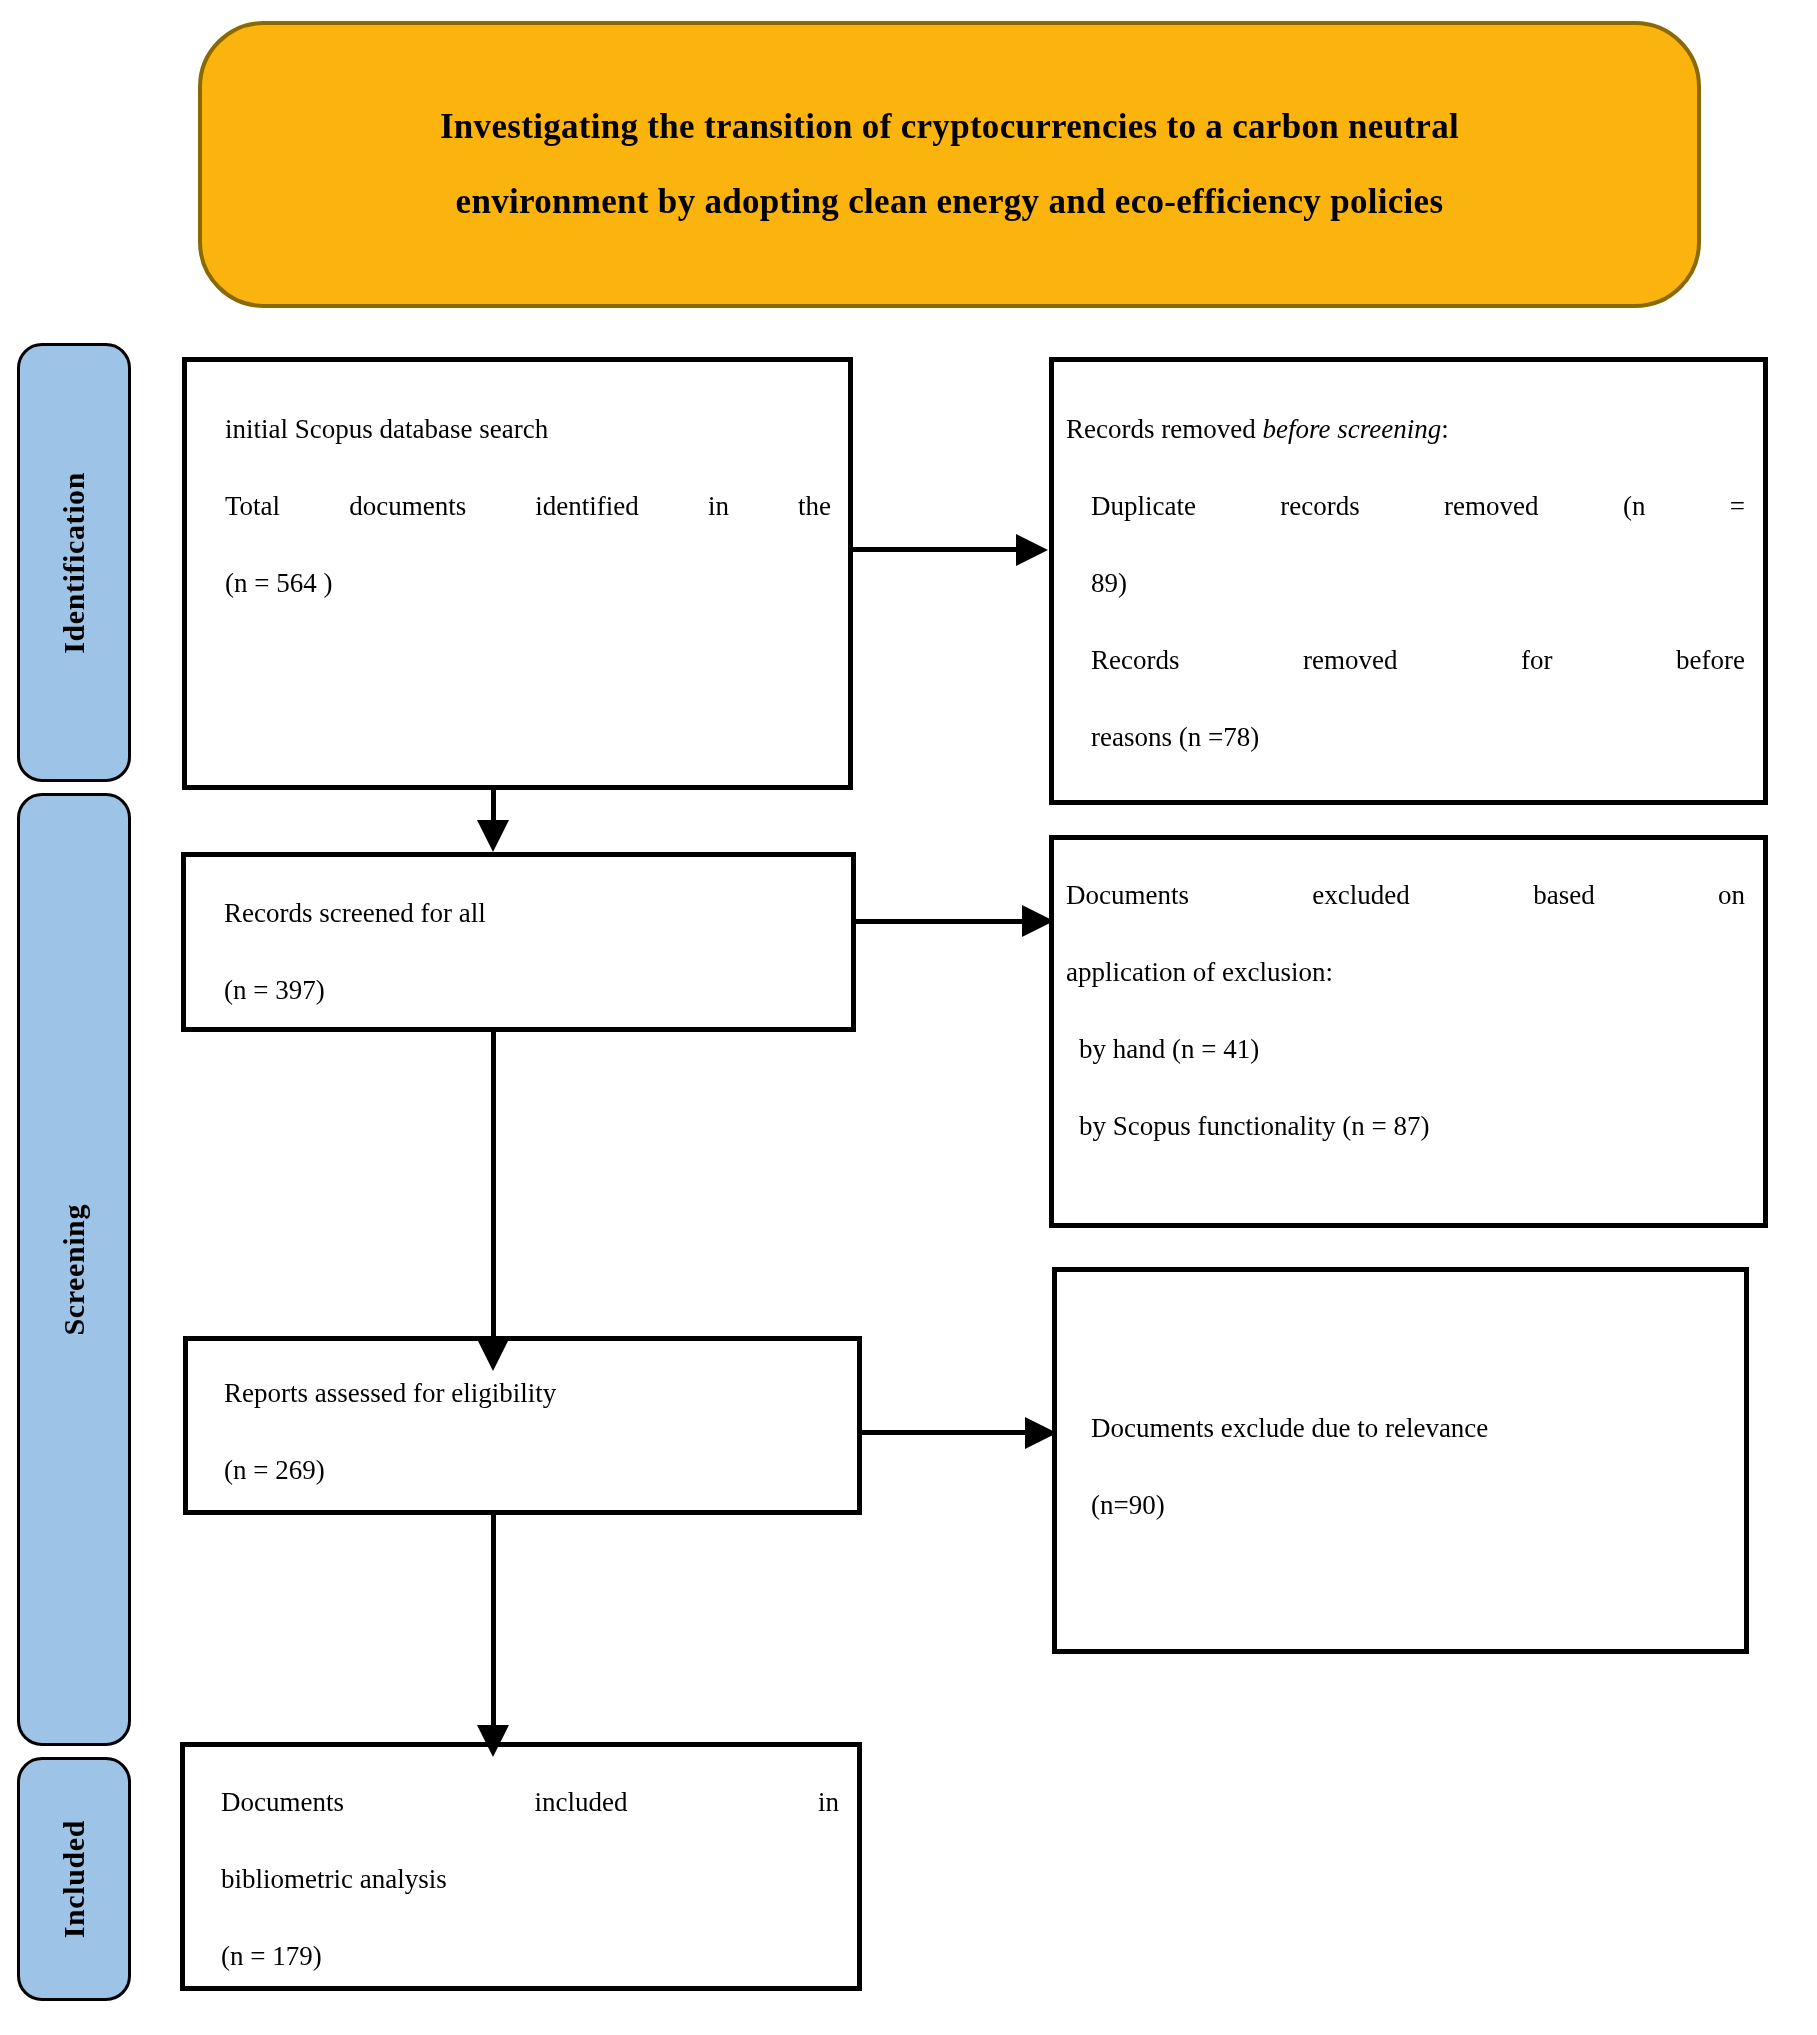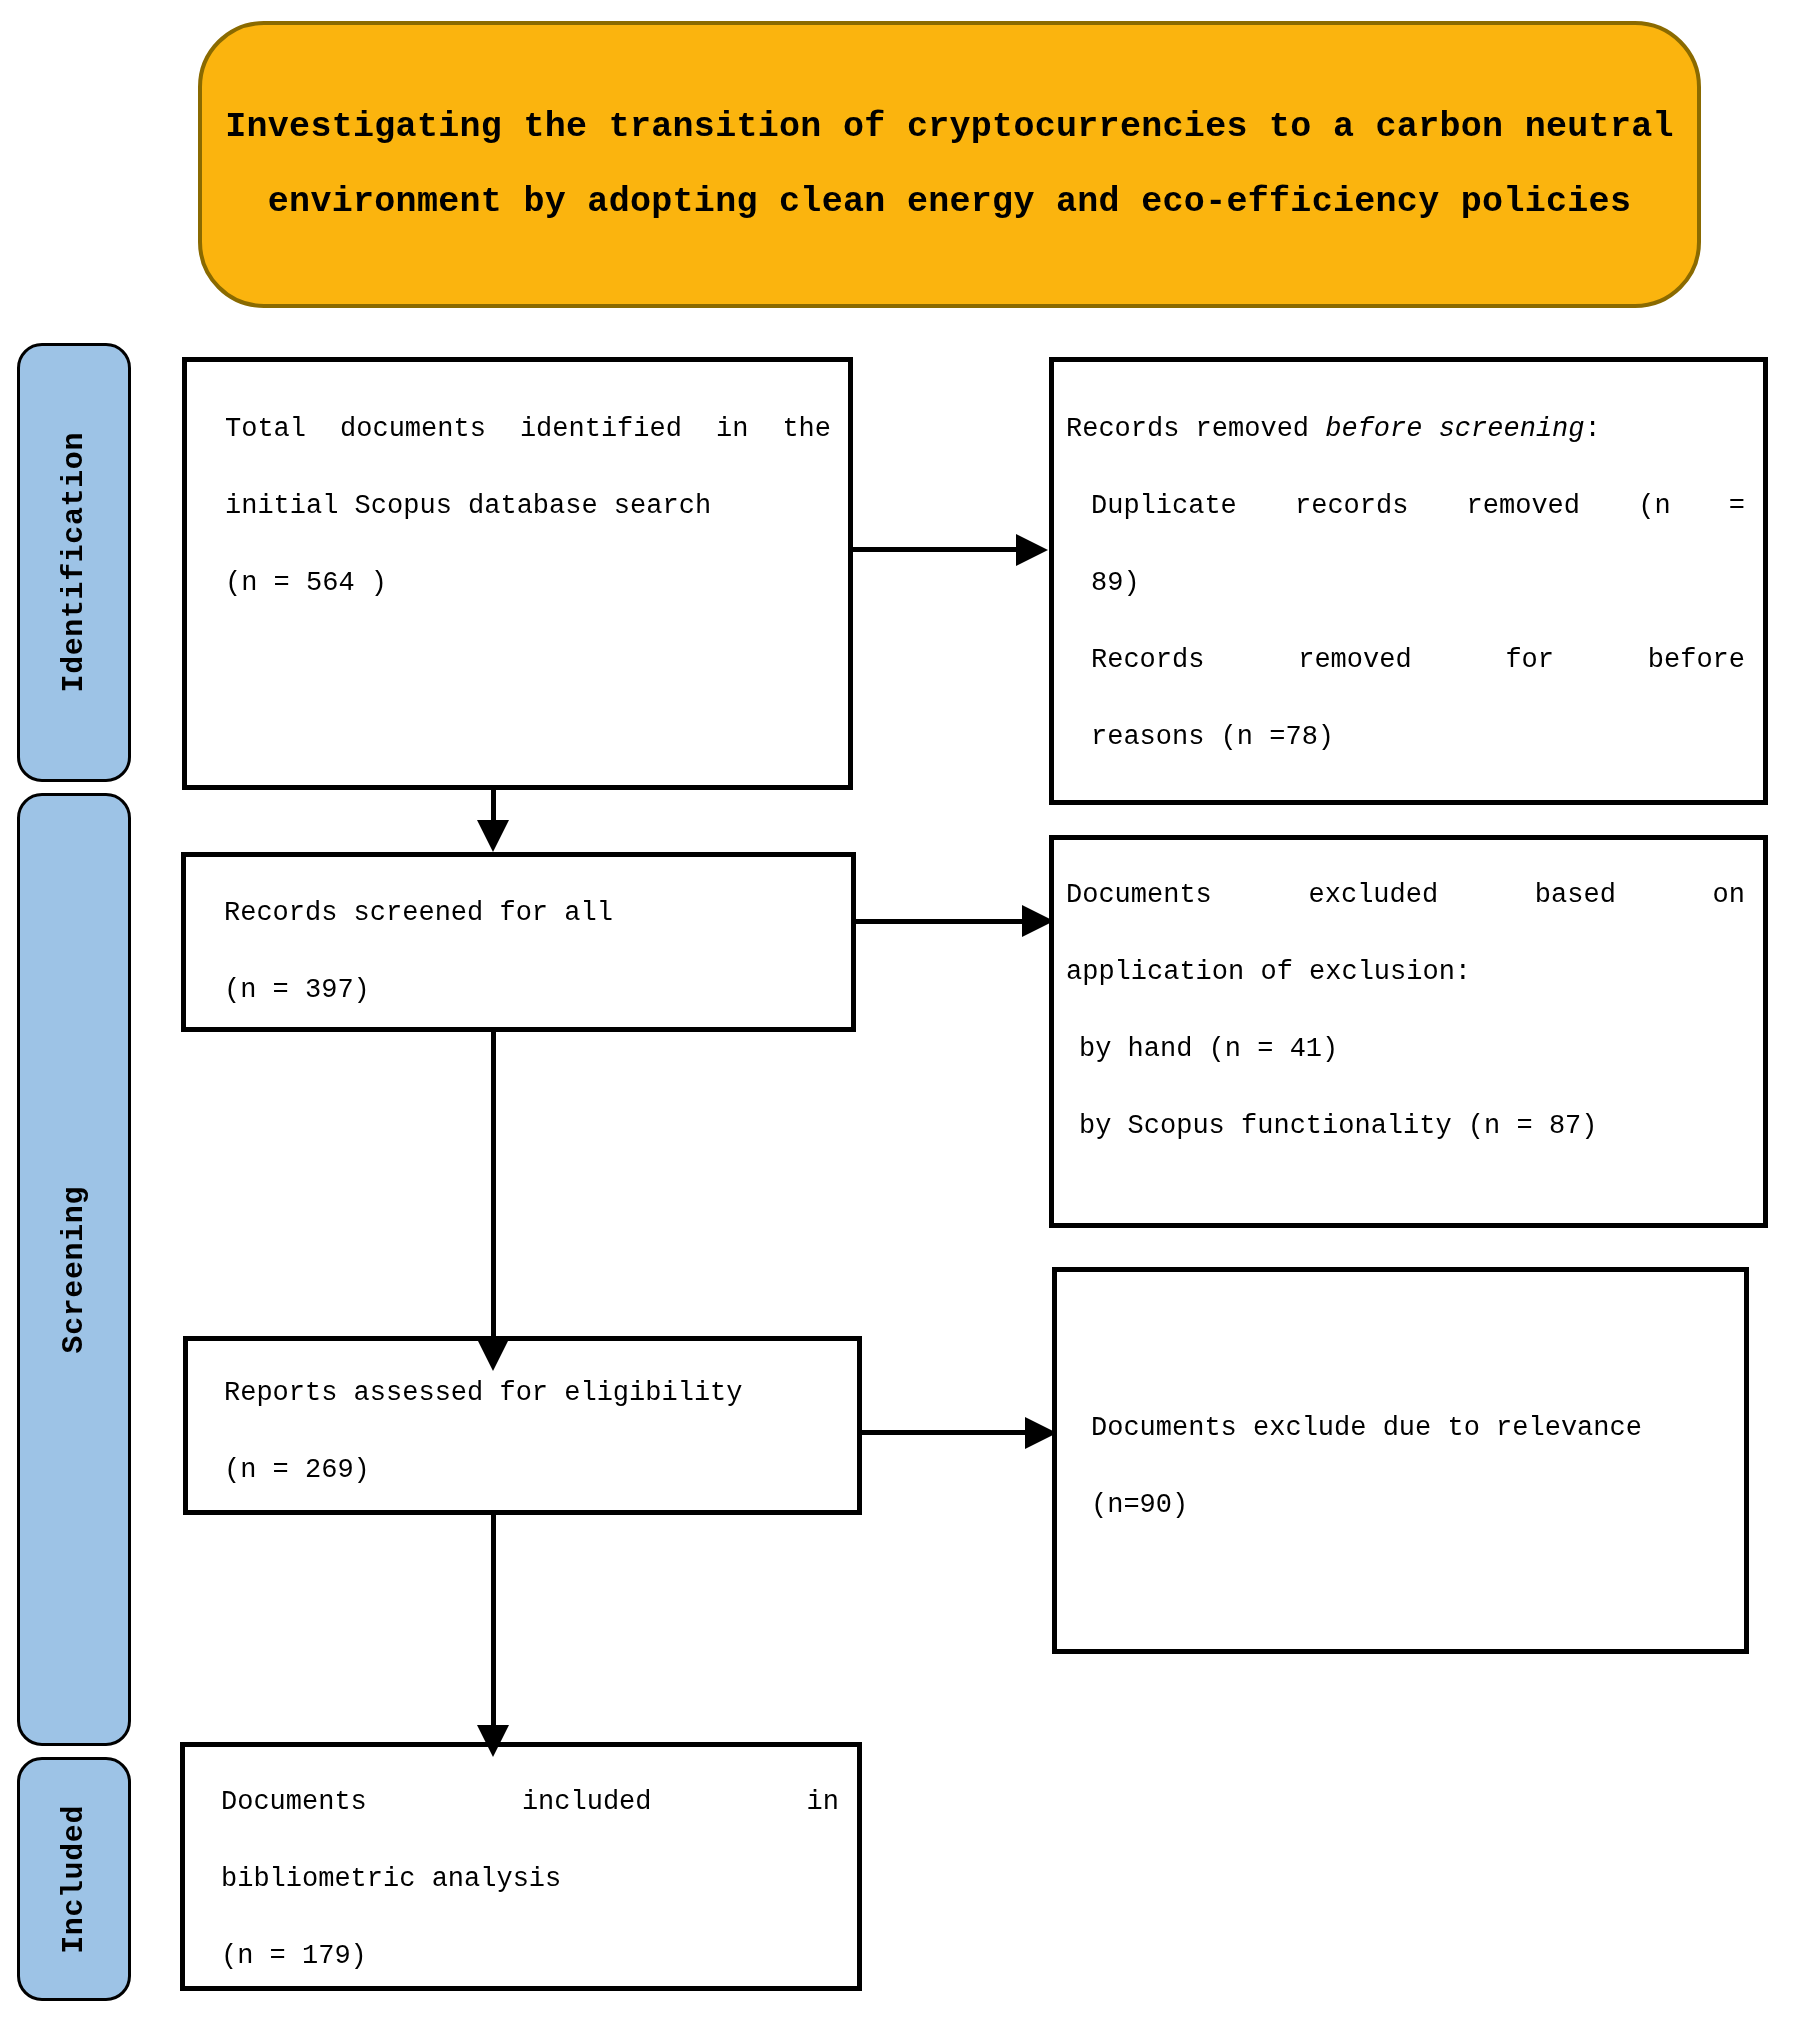--- a/index.html
+++ b/index.html
@@ -1,21 +1,21 @@
 <!DOCTYPE html>
 <html style="font-size:9.6px"><head>
 <meta charset="utf-8">
 <style>
   html,body{margin:0;padding:0;background:#ffffff;}
   .canvas{
     position:relative;
     width:1817px;
     height:2035px;
     background:#ffffff;
-    font-family:Liberation Mono, monospace;
+    font-family:Liberation Serif, serif;
     color:#000;
     overflow:hidden;
   }
   
   .title-box{
     position:absolute;
     left:198px; top:21px;
     width:1503px; height:287px;
     box-sizing:border-box;
     background:#FBB40E;
@@ -114,22 +114,22 @@
     <span>Identification</span>
   </div>
   <div class="stage stage-screening">
     <span>Screening</span>
   </div>
   <div class="stage stage-included">
     <span>Included</span>
   </div>
 
   <div class="fbox box-identified">
+    <div class="line">initial Scopus database search</div>
     <div class="line just">Total documents identified in the</div>
-    <div class="line">initial Scopus database search</div>
     <div class="line">(n = 564 )</div>
   </div>
 
   <div class="fbox box-removed-before">
     <div class="line"><span>Records removed </span><em>before screening</em><span>:</span></div>
     <div class="line just ind">Duplicate records removed (n =</div>
     <div class="line ind">89)</div>
     <div class="line just ind">Records removed for before</div>
     <div class="line ind">reasons (n =78)</div>
   </div>

